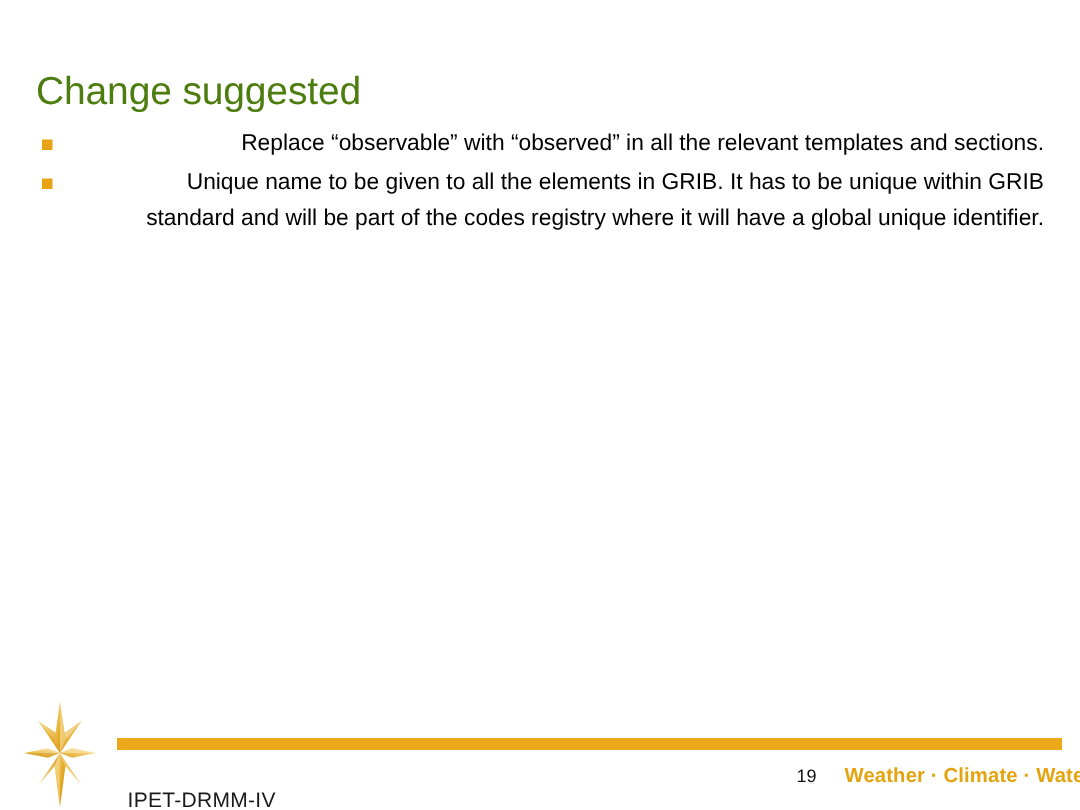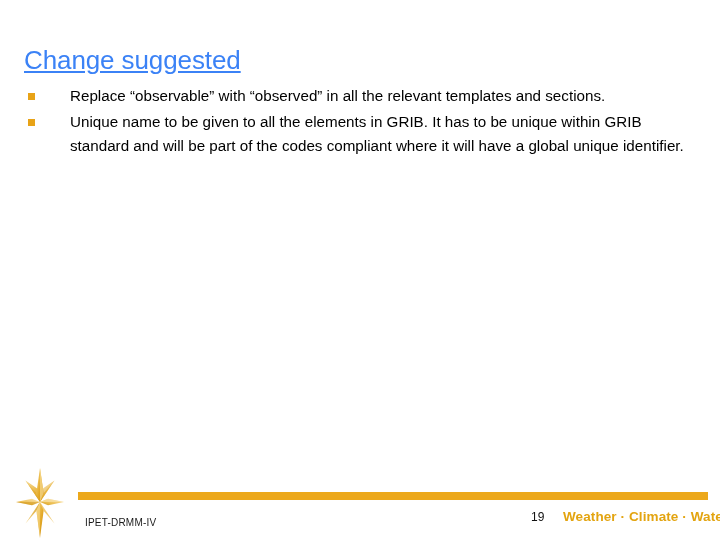--- a/index.html
+++ b/index.html
@@ -27,23 +27,22 @@
   
   .slide-title {
     position: absolute;
     left: 24px;
     top: 26px;
     width: 660px;
     font-size: 26px;
     line-height: 34px;
     font-weight: normal;
     letter-spacing: -0.1px;
-    color: #3b82f6;
-    white-space: nowrap;
-    text-decoration: underline;
+    color: #4d7c0f;
+    white-space: nowrap;
   }
 
   
   .body-list {
     position: absolute;
     left: 24px;
     top: 84px;
     width: 672px;
   }
 
@@ -62,21 +61,21 @@
     height: 7px;
     background: #E8A317;
     display: block;
   }
 
   .bullet-text {
     display: block;
     font-size: 15.2px;
     line-height: 24.6px;
     color: #000000;
-    text-align: left;
+    text-align: right;
     width: 626px;
   }
 
   
   .footer-bar {
     position: absolute;
     left: 78px;
     top: 492px;
     width: 630px;
     height: 8px;
@@ -87,22 +86,22 @@
     position: absolute;
     left: 16px;
     top: 468px;
     width: 48px;
     height: 70px;
   }
 
   .footer-left-label {
     position: absolute;
     left: 85px;
-    top: 516px;
-    font-size: 10px;
+    top: 527px;
+    font-size: 14px;
     line-height: 13px;
     color: #1a1a1a;
     letter-spacing: 0.2px;
     white-space: nowrap;
     text-align: right;
   }
 
   .footer-page-number {
     position: absolute;
     left: 531px;
@@ -136,21 +135,21 @@
 
     <div class="bullet-row">
       <span class="bullet-marker"></span>
       <span class="bullet-text">Replace “observable” with “observed” in all the relevant templates and sections.</span>
     </div>
 
 
 
     <div class="bullet-row">
       <span class="bullet-marker"></span>
-      <span class="bullet-text">Unique name to be given to all the elements in GRIB. It has to be unique within GRIB standard and will be part of the codes compliant where it will have a global unique identifier.</span>
+      <span class="bullet-text">Unique name to be given to all the elements in GRIB. It has to be unique within GRIB standard and will be part of the codes registry where it will have a global unique identifier.</span>
     </div>
 
   </div>
 
   <div class="footer-bar"></div>
 
   <div class="compass">
     <svg viewBox="0 0 48 70" width="48" height="70" aria-hidden="true">
       <defs>
         <linearGradient id="gA" x1="0" y1="0" x2="1" y2="1">

